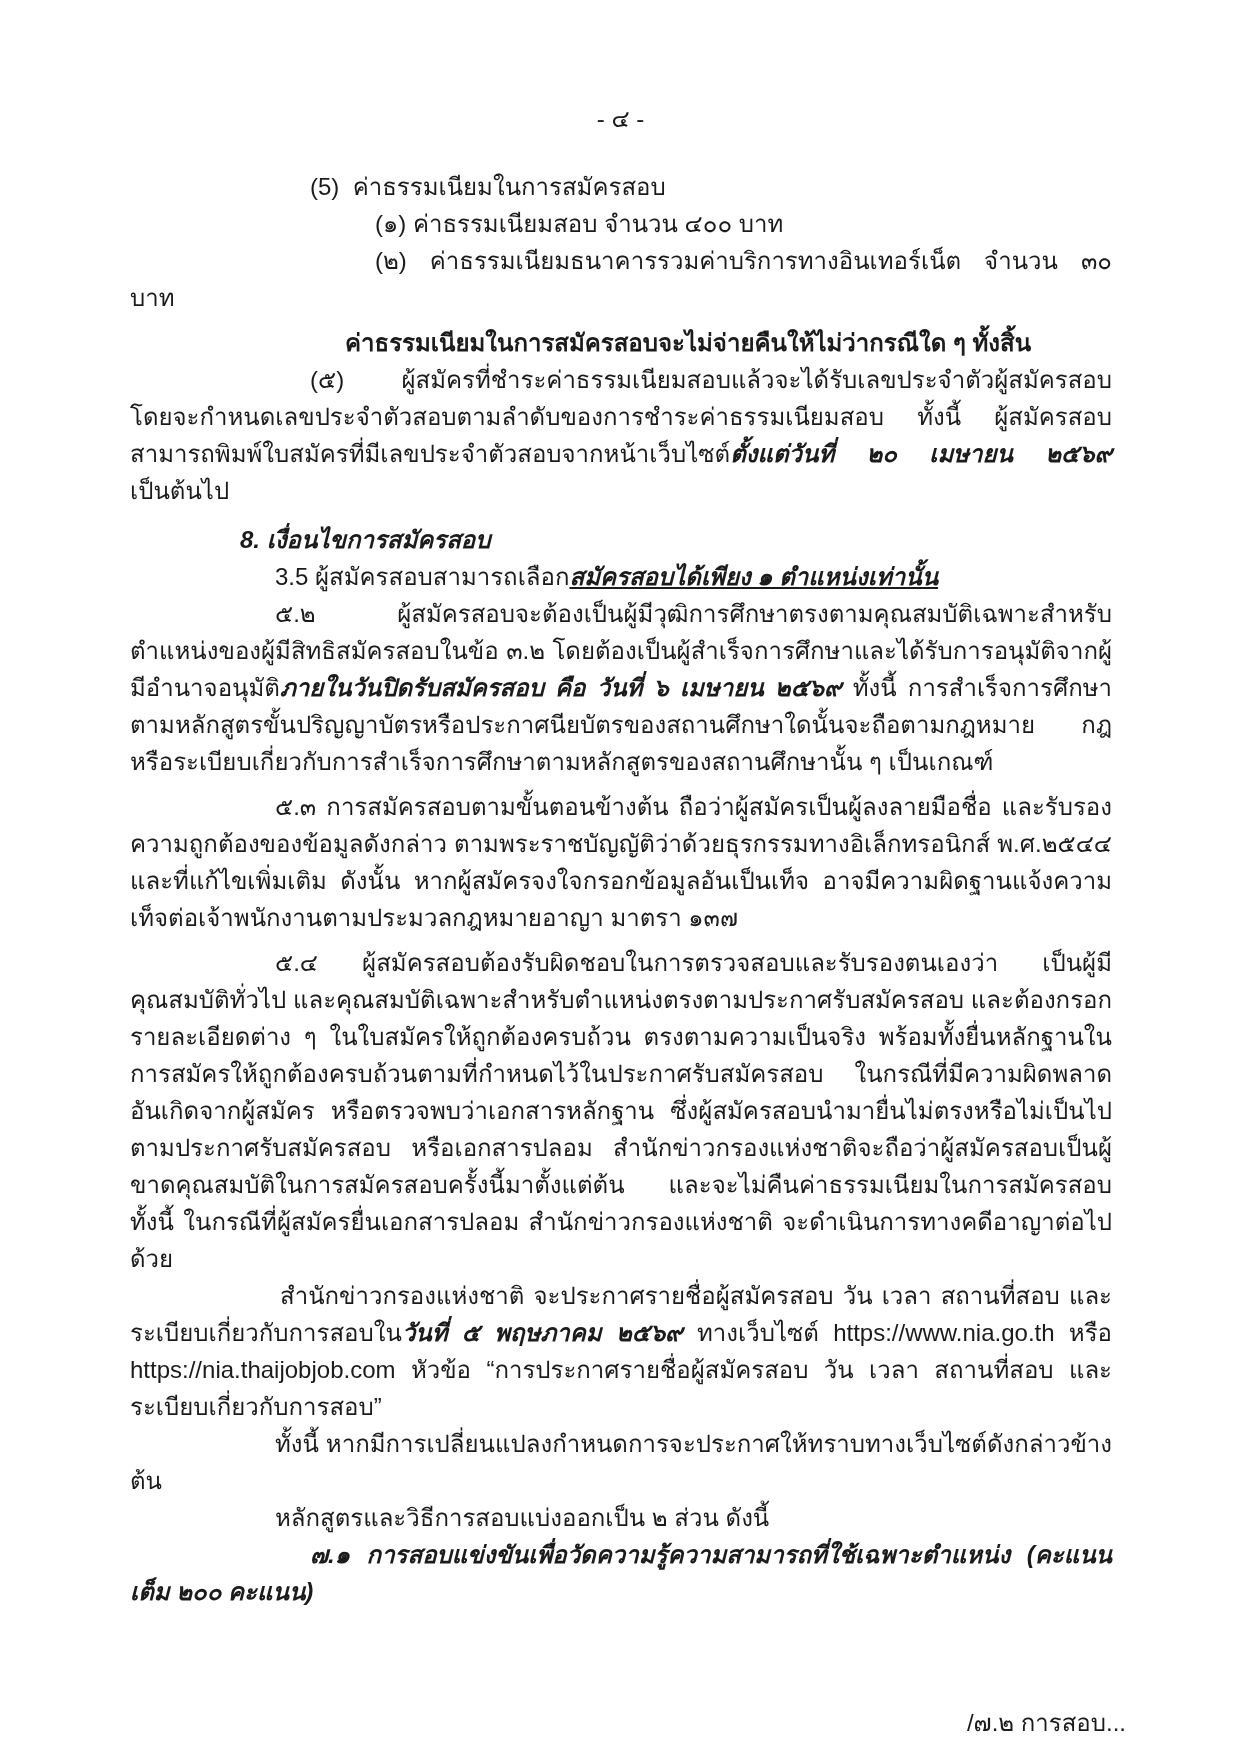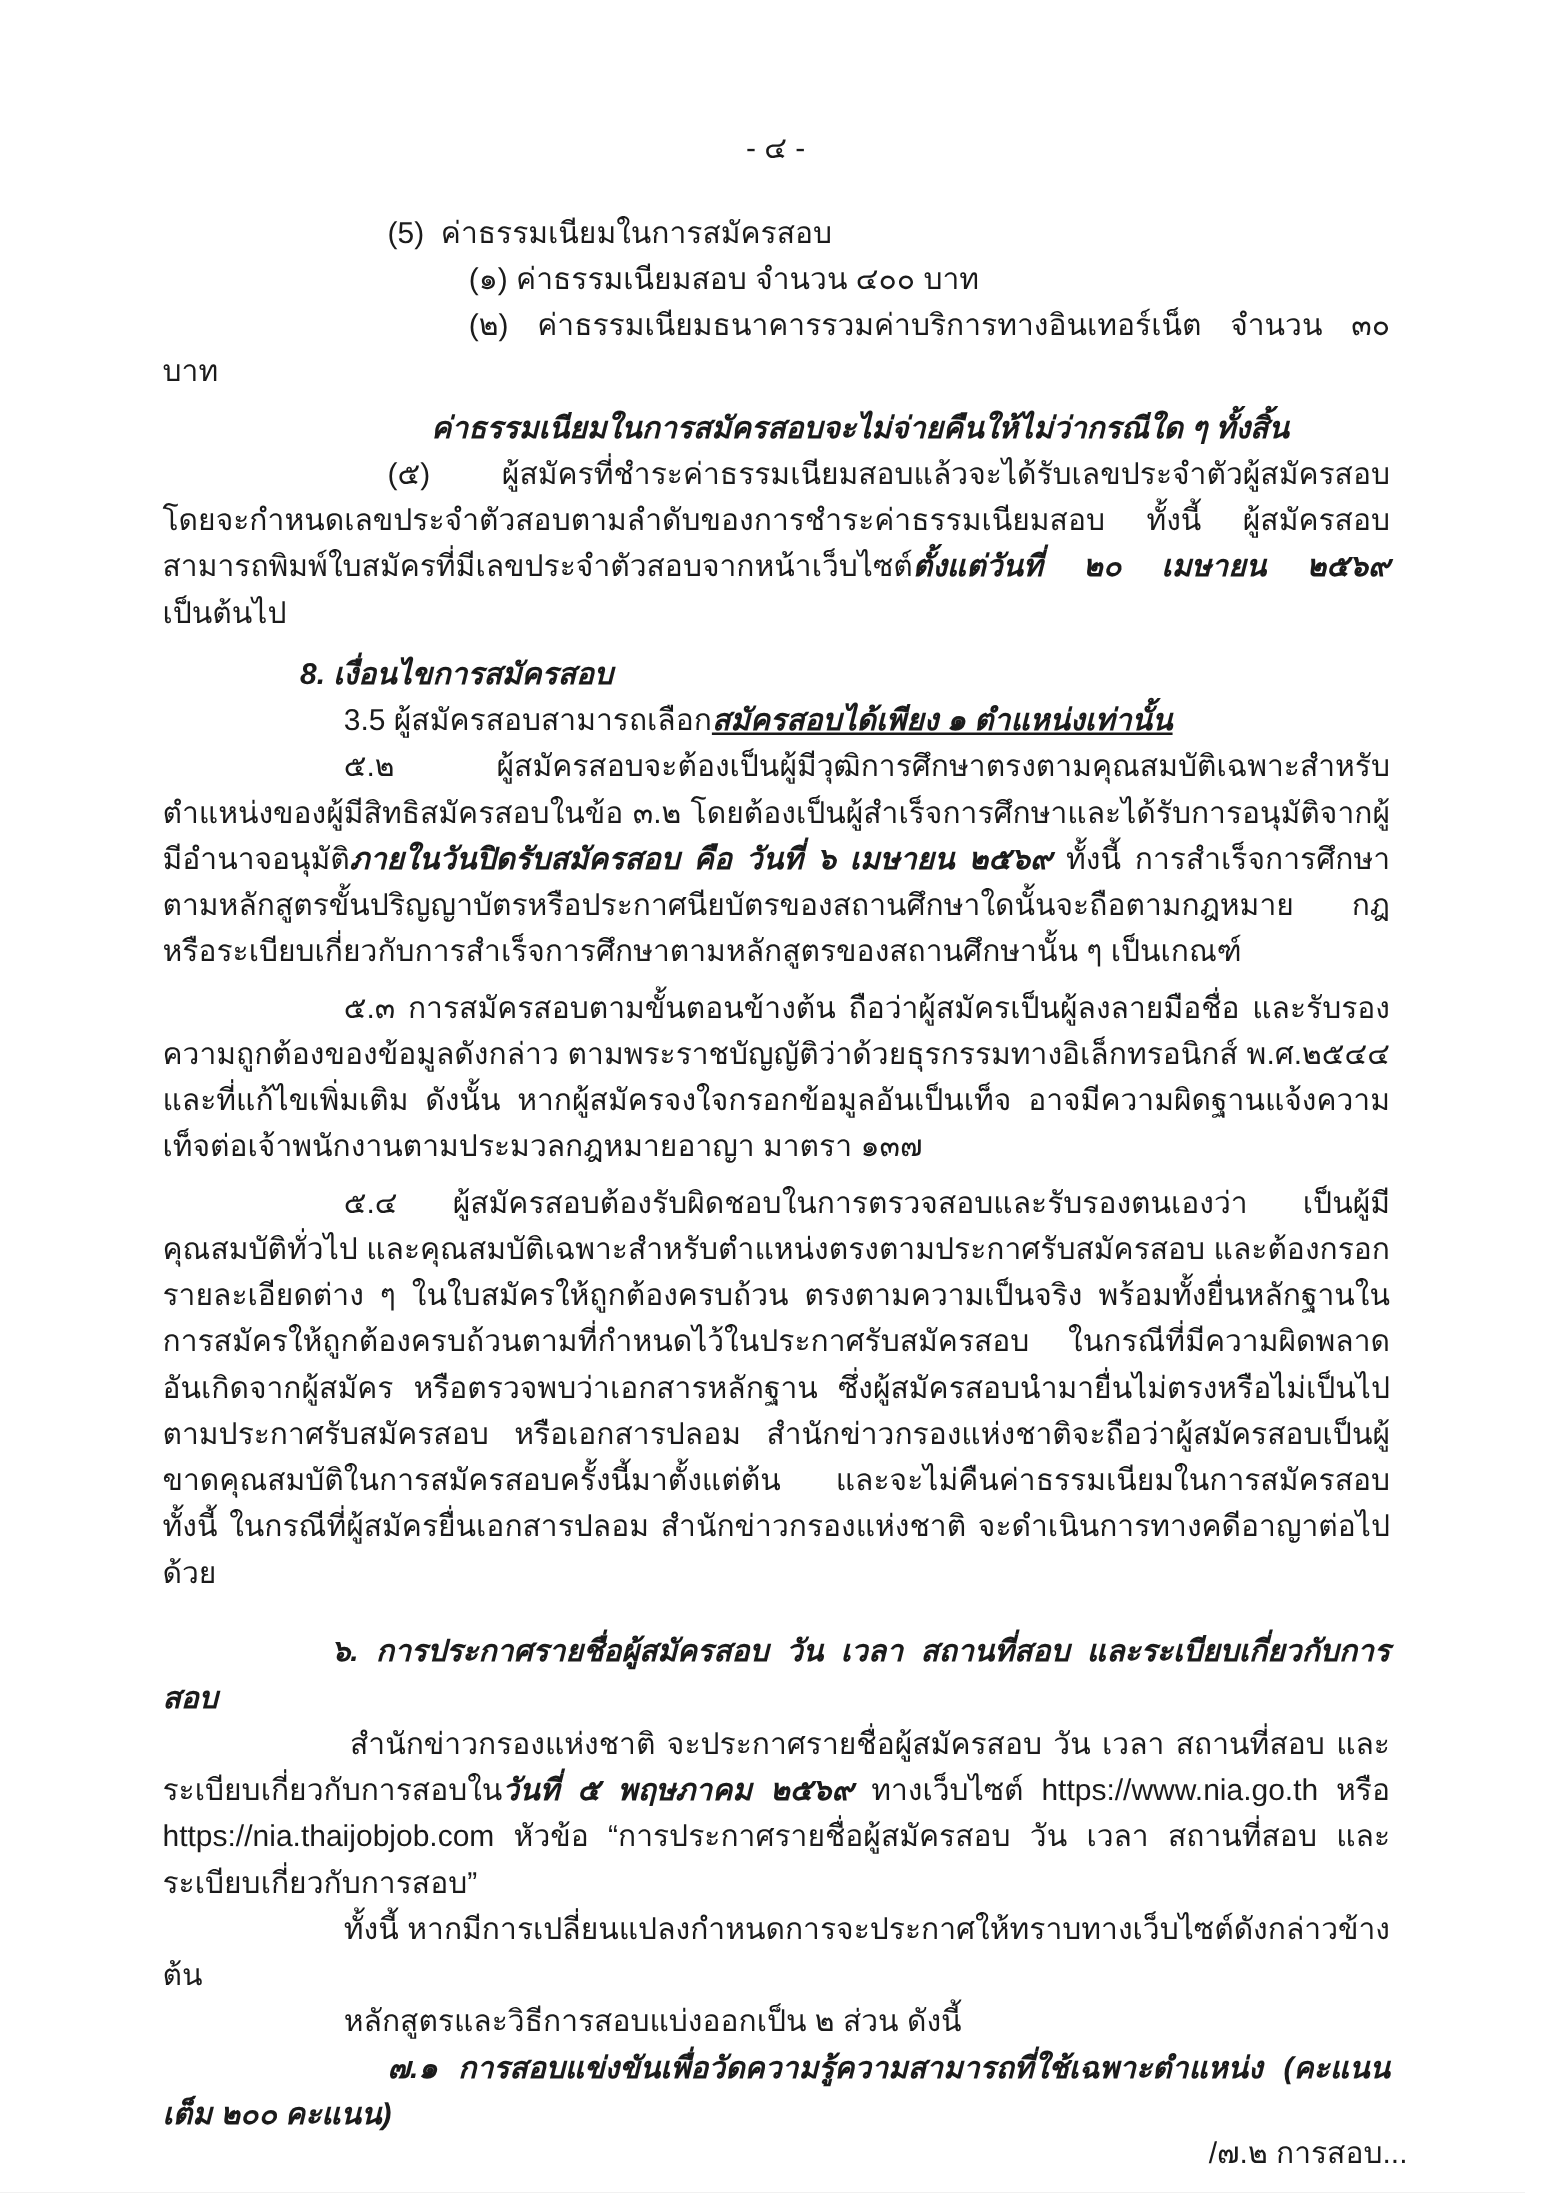--- a/index.html
+++ b/index.html
@@ -20,21 +20,21 @@
   .content {
     position:absolute; left:130px; top:168px; width:982px;
   }
   .content p {
     margin:0;
     white-space:pre-wrap;
     text-align:justify;
   }
   .b  { font-weight:bold;font-style:italic; }
   .u  { text-decoration:underline; }
-  .ctr-note { font-weight:bold;font-style:italic; }
+  .ctr-note { font-weight:bold; }
   .ind-110 { text-indent:110px; }
   .ind-135 { text-indent:135px; }
   .ind-145 { text-indent:145px; }
   .ind-150 { text-indent:150px; }
   .ind-180 { text-indent:180px; }
   .ind-215 { text-indent:215px; }
   .ind-245 { text-indent:245px; }
   .gap-sm { margin-top:8px !important; }
   .gap-md { margin-top:12px !important; }
   .gap-lg { margin-top:26px !important; }
@@ -61,21 +61,20 @@
 
     <p class="ind-110 b gap-md">8. เงื่อนไขการสมัครสอบ</p>
     <p class="ind-145"><span>3.5 ผู้สมัครสอบสามารถเลือก</span><span class="b u">สมัครสอบได้เพียง ๑ ตำแหน่งเท่านั้น</span></p>
 
     <p class="ind-145"><span>๕.๒ ผู้สมัครสอบจะต้องเป็นผู้มีวุฒิการศึกษาตรงตามคุณสมบัติเฉพาะสำหรับตำแหน่งของผู้มีสิทธิสมัครสอบในข้อ ๓.๒ โดยต้องเป็นผู้สำเร็จการศึกษาและได้รับการอนุมัติจากผู้มีอำนาจอนุมัติ</span><span class="b">ภายในวันปิดรับสมัครสอบ คือ วันที่ ๖ เมษายน ๒๕๖๙</span><span> ทั้งนี้ การสำเร็จการศึกษาตามหลักสูตรขั้นปริญญาบัตรหรือประกาศนียบัตรของสถานศึกษาใดนั้นจะถือตามกฎหมาย กฎหรือระเบียบเกี่ยวกับการสำเร็จการศึกษาตามหลักสูตรของสถานศึกษานั้น ๆ เป็นเกณฑ์</span></p>
 
     <p class="ind-145 gap-sm">๕.๓ การสมัครสอบตามขั้นตอนข้างต้น ถือว่าผู้สมัครเป็นผู้ลงลายมือชื่อ และรับรองความถูกต้องของข้อมูลดังกล่าว ตามพระราชบัญญัติว่าด้วยธุรกรรมทางอิเล็กทรอนิกส์ พ.ศ.๒๕๔๔ และที่แก้ไขเพิ่มเติม ดังนั้น หากผู้สมัครจงใจกรอกข้อมูลอันเป็นเท็จ อาจมีความผิดฐานแจ้งความเท็จต่อเจ้าพนักงานตามประมวลกฎหมายอาญา มาตรา ๑๓๗</p>
 
     <p class="ind-145 gap-sm">๕.๔ ผู้สมัครสอบต้องรับผิดชอบในการตรวจสอบและรับรองตนเองว่า เป็นผู้มีคุณสมบัติทั่วไป และคุณสมบัติเฉพาะสำหรับตำแหน่งตรงตามประกาศรับสมัครสอบ และต้องกรอกรายละเอียดต่าง ๆ ในใบสมัครให้ถูกต้องครบถ้วน ตรงตามความเป็นจริง พร้อมทั้งยื่นหลักฐานในการสมัครให้ถูกต้องครบถ้วนตามที่กำหนดไว้ในประกาศรับสมัครสอบ ในกรณีที่มีความผิดพลาดอันเกิดจากผู้สมัคร หรือตรวจพบว่าเอกสารหลักฐาน ซึ่งผู้สมัครสอบนำมายื่นไม่ตรงหรือไม่เป็นไปตามประกาศรับสมัครสอบ หรือเอกสารปลอม สำนักข่าวกรองแห่งชาติจะถือว่าผู้สมัครสอบเป็นผู้ขาดคุณสมบัติในการสมัครสอบครั้งนี้มาตั้งแต่ต้น และจะไม่คืนค่าธรรมเนียมในการสมัครสอบ ทั้งนี้ ในกรณีที่ผู้สมัครยื่นเอกสารปลอม สำนักข่าวกรองแห่งชาติ จะดำเนินการทางคดีอาญาต่อไปด้วย</p>
 
-    <p class="ind-135 b gap-lg">๖. การประกาศรายชื่อผู้สมัครสอบ วัน เวลา สถานที่สอบ และระเบียบเกี่ยวกับการสอบ</p>
     <p class="ind-150"><span>สำนักข่าวกรองแห่งชาติ จะประกาศรายชื่อผู้สมัครสอบ วัน เวลา สถานที่สอบ และระเบียบเกี่ยวกับการสอบใน</span><span class="b">วันที่ ๕ พฤษภาคม ๒๕๖๙</span><span> ทางเว็บไซต์ </span><span>https://www.nia.go.th</span><span> หรือ </span><span>https://nia.thaijobjob.com</span><span> หัวข้อ “การประกาศรายชื่อผู้สมัครสอบ วัน เวลา สถานที่สอบ และระเบียบเกี่ยวกับการสอบ”</span></p>
     <p class="ind-145">ทั้งนี้ หากมีการเปลี่ยนแปลงกำหนดการจะประกาศให้ทราบทางเว็บไซต์ดังกล่าวข้างต้น</p>
 
     <p class="ind-145">หลักสูตรและวิธีการสอบแบ่งออกเป็น ๒ ส่วน ดังนี้</p>
     <p class="ind-180 b">๗.๑ การสอบแข่งขันเพื่อวัดความรู้ความสามารถที่ใช้เฉพาะตำแหน่ง (คะแนนเต็ม ๒๐๐ คะแนน)</p>
 
   </div>
 
   <div class="footer-note">/๗.๒ การสอบ...</div>
 

